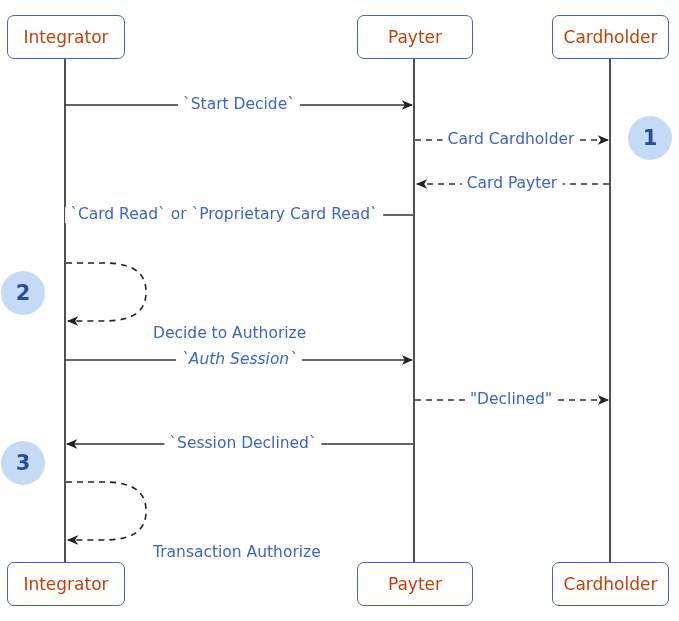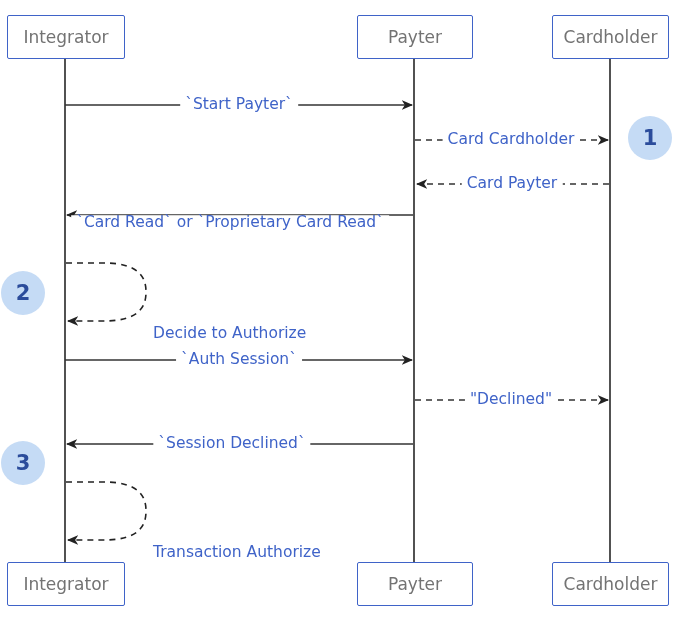--- a/index.html
+++ b/index.html
@@ -8,24 +8,24 @@
     background:#ffffff;
     font-family:"DejaVu Sans", sans-serif;
     overflow:hidden;
     position:relative;
   }
   #diagram{position:absolute;left:0;top:0;width:679px;height:621px;}
   .actor-box{
     position:absolute;
     box-sizing:border-box;
     border:1.6px solid #3f63c8;
-    border-radius:2px;
+    border-radius:7px;
     background:#ffffff;
     display:flex;align-items:center;justify-content:center;
-    color:#737373;
+    color:#c2410c;
     font-size:17px;
     font-family:"DejaVu Sans", sans-serif;
     white-space:nowrap;
   }
   .msg-label{
     position:absolute;
     color:#3f63c8;
     font-size:15.5px;
     font-family:"DejaVu Sans", sans-serif;
     white-space:nowrap;
@@ -95,25 +95,25 @@
 <div class="actor-box" style="left:7px;top:562px;width:118px;height:44px;">
   <span>Integrator</span>
 </div>
 <div class="actor-box" style="left:357px;top:562px;width:116px;height:44px;">
   <span>Payter</span>
 </div>
 <div class="actor-box" style="left:552px;top:562px;width:117px;height:44px;">
   <span>Cardholder</span>
 </div>
 
-<div class="msg-label" style="left:239px;top:105px;">`Start Payter`</div>
+<div class="msg-label" style="left:239px;top:105px;">`Start Decide`</div>
 <div class="msg-label" style="left:511px;top:140px;">Card Cardholder</div>
 <div class="msg-label" style="left:512px;top:184px;">Card Payter</div>
-<div class="msg-label" style="left:230px;top:215px;margin-top:8px;">`Card Read` or `Proprietary Card Read`</div>
+<div class="msg-label" style="left:224px;top:215px;">`Card Read` or `Proprietary Card Read`</div>
 <div class="msg-label left-anchor" style="left:148px;top:292px;">Decide to Authorize</div>
-<div class="msg-label" style="left:239px;top:360px;">`Auth Session`</div>
+<div class="msg-label" style="left:239px;top:360px;font-style:italic;">`Auth Session`</div>
 <div class="msg-label" style="left:511px;top:400px;">"Declined"</div>
-<div class="msg-label" style="left:232px;top:444px;">`Session Declined`</div>
+<div class="msg-label" style="left:243px;top:444px;">`Session Declined`</div>
 <div class="msg-label left-anchor" style="left:148px;top:511px;">Transaction Authorize</div>
 
 <div class="badge" style="left:628px;top:116px;">1</div>
 <div class="badge" style="left:1px;top:271px;">2</div>
 <div class="badge" style="left:1px;top:441px;">3</div>
 
 </body></html>

